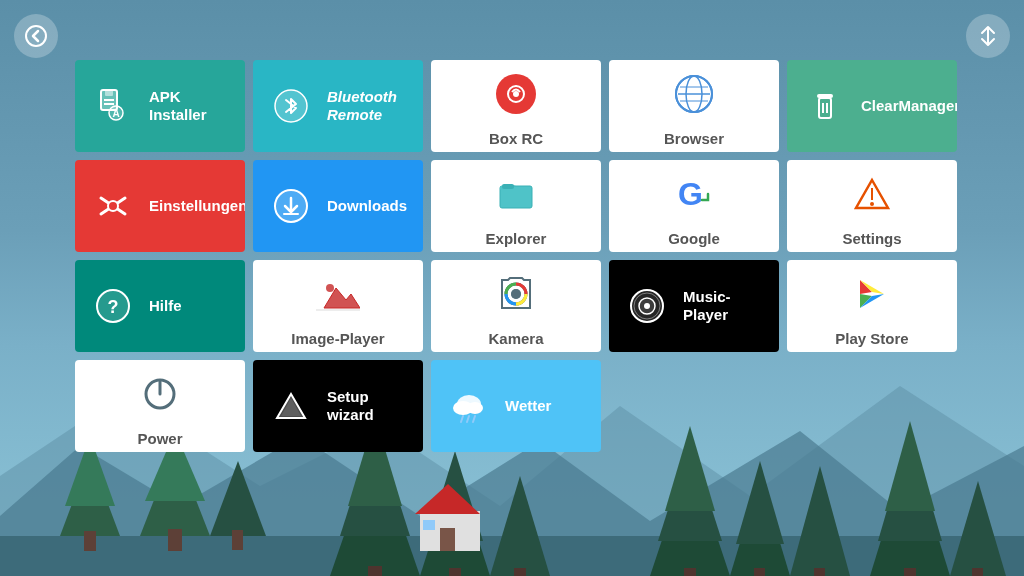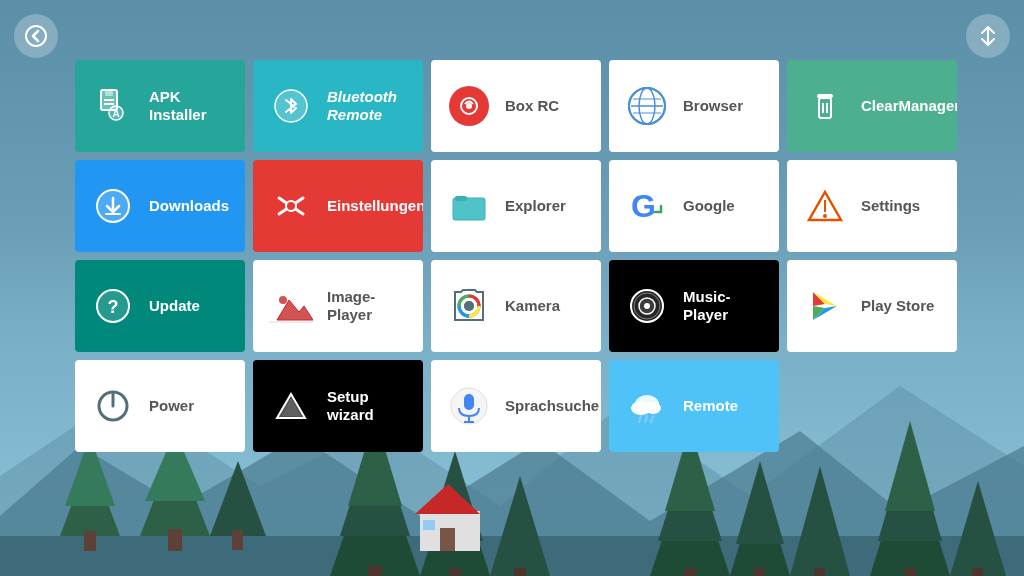--- a/index.html
+++ b/index.html
@@ -58,21 +58,21 @@
     .app-tile .tile-label {
       font-size: 15px;
       font-weight: 600;
       color: #fff;
       line-height: 1.2;
     }
 
     
     .tile-teal { background: #26a69a; }
     .tile-cyan { background: #29b6c5; font-style: italic; }
-    .tile-white { background: #ffffff; }
+    .tile-white { background: #ffffff; flex-direction: column; }
     .tile-white .tile-label { color: #555; }
     .tile-green-teal { background: #4caf8f; }
     .tile-blue { background: #2196f3; }
     .tile-red { background: #e53935; }
     .tile-dark-teal { background: #00897b; }
     .tile-crimson { background: #000000; }
     .tile-light-blue { background: #4fc3f7; }
 
     
     .back-btn {
@@ -252,43 +252,43 @@
       <svg width="40" height="40" viewBox="0 0 40 40" fill="none">
         <rect x="12" y="8" width="16" height="4" rx="2" fill="white"></rect>
         <rect x="14" y="12" width="12" height="20" rx="2" fill="none" stroke="white" stroke-width="2"></rect>
         <line x1="18" y1="17" x2="18" y2="27" stroke="white" stroke-width="2"></line>
         <line x1="22" y1="17" x2="22" y2="27" stroke="white" stroke-width="2"></line>
       </svg>
     </div>
     <span class="tile-label">ClearManager</span>
   </div>
 
+  <div class="app-tile tile-red">
+    <div class="tile-icon">
+      <svg width="40" height="40" viewBox="0 0 40 40" fill="none">
+        <line x1="8" y1="12" x2="32" y2="28" stroke="white" stroke-width="3" stroke-linecap="round"></line>
+        <line x1="8" y1="28" x2="32" y2="12" stroke="white" stroke-width="3" stroke-linecap="round"></line>
+        <circle cx="20" cy="20" r="5" fill="#e53935" stroke="white" stroke-width="2"></circle>
+      </svg>
+    </div>
+    <span class="tile-label">Einstellungen</span>
+  </div>
+
   <div class="app-tile tile-blue">
     <div class="tile-icon">
       <svg width="40" height="40" viewBox="0 0 40 40" fill="none">
         <circle cx="20" cy="20" r="16" fill="rgba(255,255,255,0.2)" stroke="white" stroke-width="2"></circle>
         <polyline points="20,12 20,24" stroke="white" stroke-width="2.5" stroke-linecap="round"></polyline>
         <polyline points="14,20 20,26 26,20" stroke="white" stroke-width="2.5" stroke-linecap="round" stroke-linejoin="round" fill="none"></polyline>
         <line x1="13" y1="28" x2="27" y2="28" stroke="white" stroke-width="2" stroke-linecap="round"></line>
       </svg>
     </div>
     <span class="tile-label">Downloads</span>
   </div>
 
-  <div class="app-tile tile-red">
-    <div class="tile-icon">
-      <svg width="40" height="40" viewBox="0 0 40 40" fill="none">
-        <line x1="8" y1="12" x2="32" y2="28" stroke="white" stroke-width="3" stroke-linecap="round"></line>
-        <line x1="8" y1="28" x2="32" y2="12" stroke="white" stroke-width="3" stroke-linecap="round"></line>
-        <circle cx="20" cy="20" r="5" fill="#e53935" stroke="white" stroke-width="2"></circle>
-      </svg>
-    </div>
-    <span class="tile-label">Einstellungen</span>
-  </div>
-
   <div class="app-tile tile-white">
     <div class="tile-icon">
       <svg width="44" height="44" viewBox="0 0 44 44" fill="none">
         <rect x="6" y="14" width="32" height="22" rx="2" fill="#4fc3c8" stroke="#3ab0b5" stroke-width="1"></rect>
         <path d="M6 18 Q14 10 22 14 L6 14 Z" fill="#4fc3c8"></path>
         <rect x="8" y="12" width="12" height="5" rx="2" fill="#3ab0b5"></rect>
       </svg>
     </div>
     <span class="tile-label">Explorer</span>
   </div>
@@ -314,21 +314,21 @@
     <span class="tile-label">Settings</span>
   </div>
 
   <div class="app-tile tile-dark-teal">
     <div class="tile-icon">
       <svg width="40" height="40" viewBox="0 0 40 40" fill="none">
         <circle cx="20" cy="20" r="16" fill="rgba(255,255,255,0.15)" stroke="white" stroke-width="2"></circle>
         <text x="20" y="27" text-anchor="middle" font-size="18" font-weight="bold" fill="white">?</text>
       </svg>
     </div>
-    <span class="tile-label">Update</span>
+    <span class="tile-label">Hilfe</span>
   </div>
 
   <div class="app-tile tile-white">
     <div class="tile-icon">
       <svg width="44" height="44" viewBox="0 0 44 44" fill="none">
         <polygon points="8,36 20,16 30,28 35,22 44,36" fill="#c62828" opacity="0.8"></polygon>
         <polygon points="8,36 20,16 30,28 35,22 44,36" fill="none" stroke="#c62828" stroke-width="1"></polygon>
         <circle cx="14" cy="16" r="4" fill="#c62828" opacity="0.8"></circle>
         <line x1="0" y1="38" x2="44" y2="38" stroke="#888" stroke-width="1" opacity="0.3"></line>
       </svg>
@@ -392,41 +392,29 @@
   <div class="app-tile tile-crimson">
     <div class="tile-icon">
       <svg width="40" height="40" viewBox="0 0 40 40" fill="none">
         <polygon points="20,8 34,32 6,32" fill="rgba(255,255,255,0.3)" stroke="white" stroke-width="2"></polygon>
         <polygon points="20,12 30,30 10,30" fill="rgba(255,255,255,0.1)"></polygon>
       </svg>
     </div>
     <span class="tile-label">Setup wizard</span>
   </div>
 
-  <div class="app-tile tile-white">
-    <div class="tile-icon">
-      <svg width="44" height="44" viewBox="0 0 44 44" fill="none">
-        <circle cx="22" cy="22" r="18" fill="#f5f5f5" stroke="#e0e0e0" stroke-width="1"></circle>
-        <rect x="17" y="10" width="10" height="16" rx="5" fill="#4285F4"></rect>
-        <path d="M12 24 Q12 32 22 32 Q32 32 32 24" stroke="#4285F4" stroke-width="2" fill="none"></path>
-        <line x1="22" y1="32" x2="22" y2="38" stroke="#4285F4" stroke-width="2"></line>
-        <line x1="17" y1="38" x2="27" y2="38" stroke="#4285F4" stroke-width="2"></line>
-      </svg>
-    </div>
-    <span class="tile-label">Sprachsuche</span>
-  </div>
 
 
   <div class="app-tile tile-light-blue">
     <div class="tile-icon">
       <svg width="40" height="40" viewBox="0 0 40 40" fill="none">
         <ellipse cx="20" cy="18" rx="12" ry="9" fill="white" opacity="0.9"></ellipse>
         <ellipse cx="14" cy="22" rx="10" ry="7" fill="white"></ellipse>
         <ellipse cx="26" cy="22" rx="8" ry="6" fill="white"></ellipse>
         <line x1="14" y1="30" x2="12" y2="36" stroke="#90caf9" stroke-width="2" stroke-linecap="round"></line>
         <line x1="20" y1="30" x2="18" y2="36" stroke="#90caf9" stroke-width="2" stroke-linecap="round"></line>
         <line x1="26" y1="30" x2="24" y2="36" stroke="#90caf9" stroke-width="2" stroke-linecap="round"></line>
       </svg>
     </div>
-    <span class="tile-label">Remote</span>
+    <span class="tile-label">Wetter</span>
   </div>
 
 </div>
 
 </body></html>

